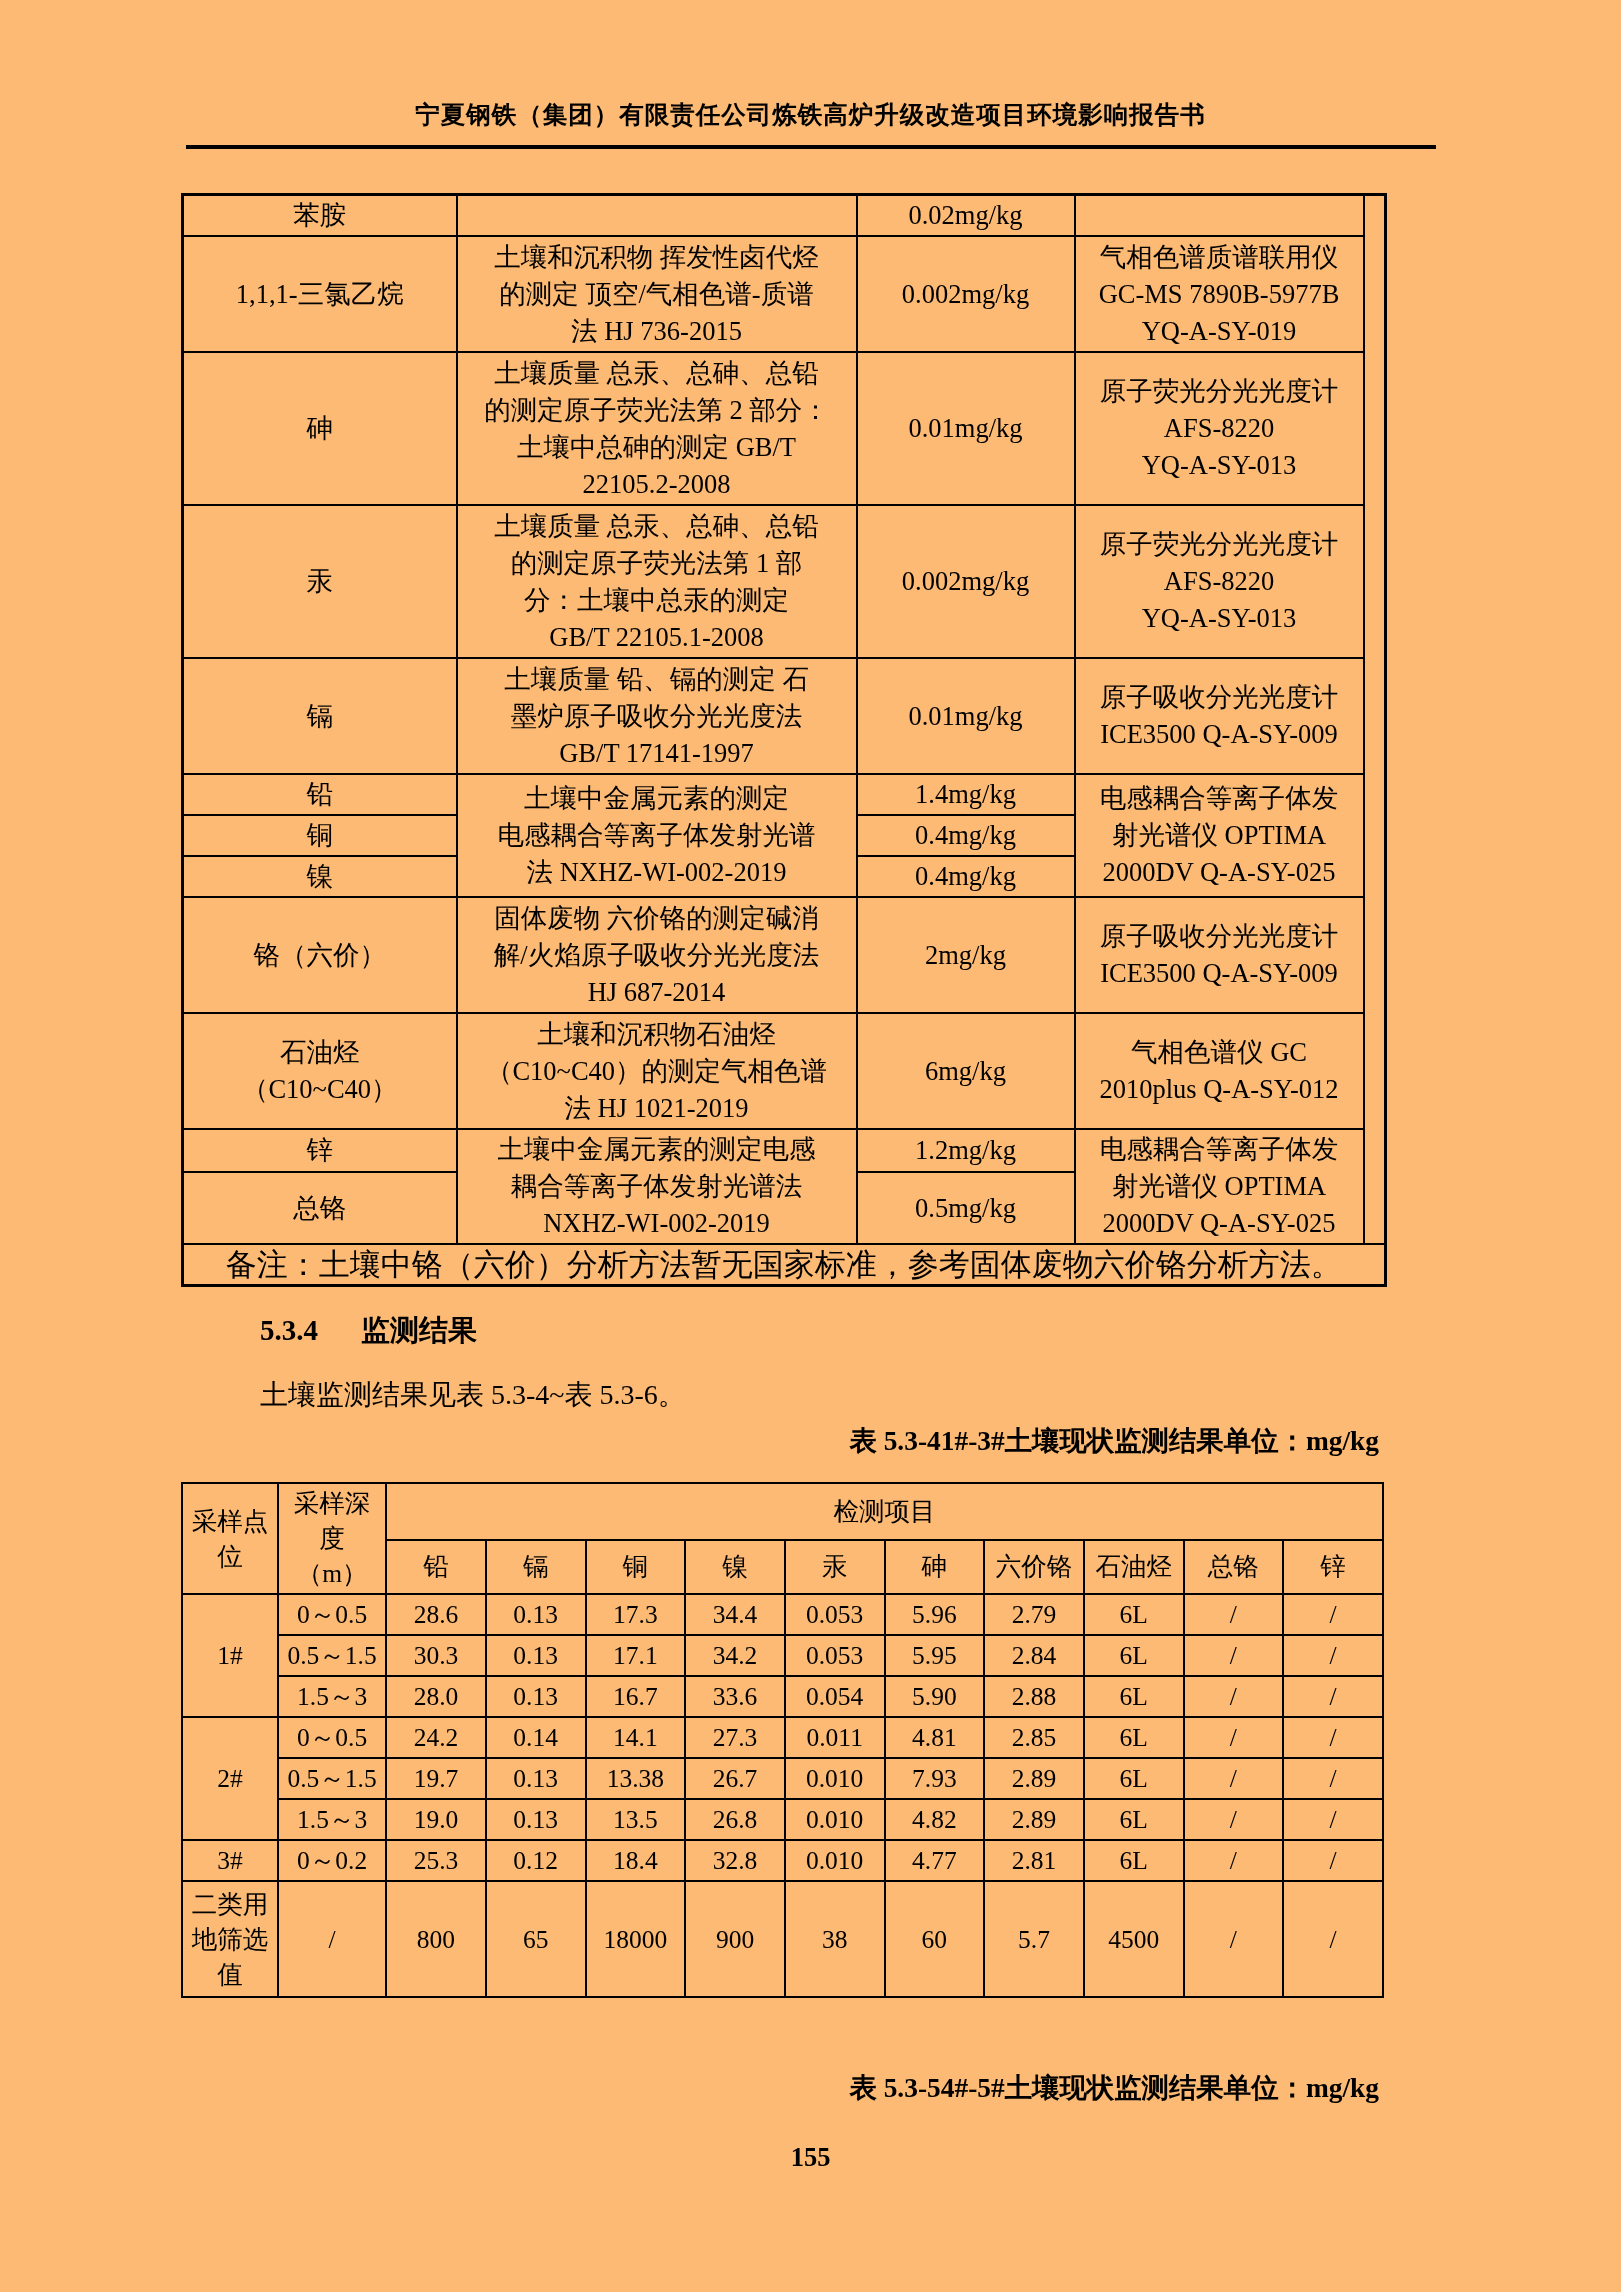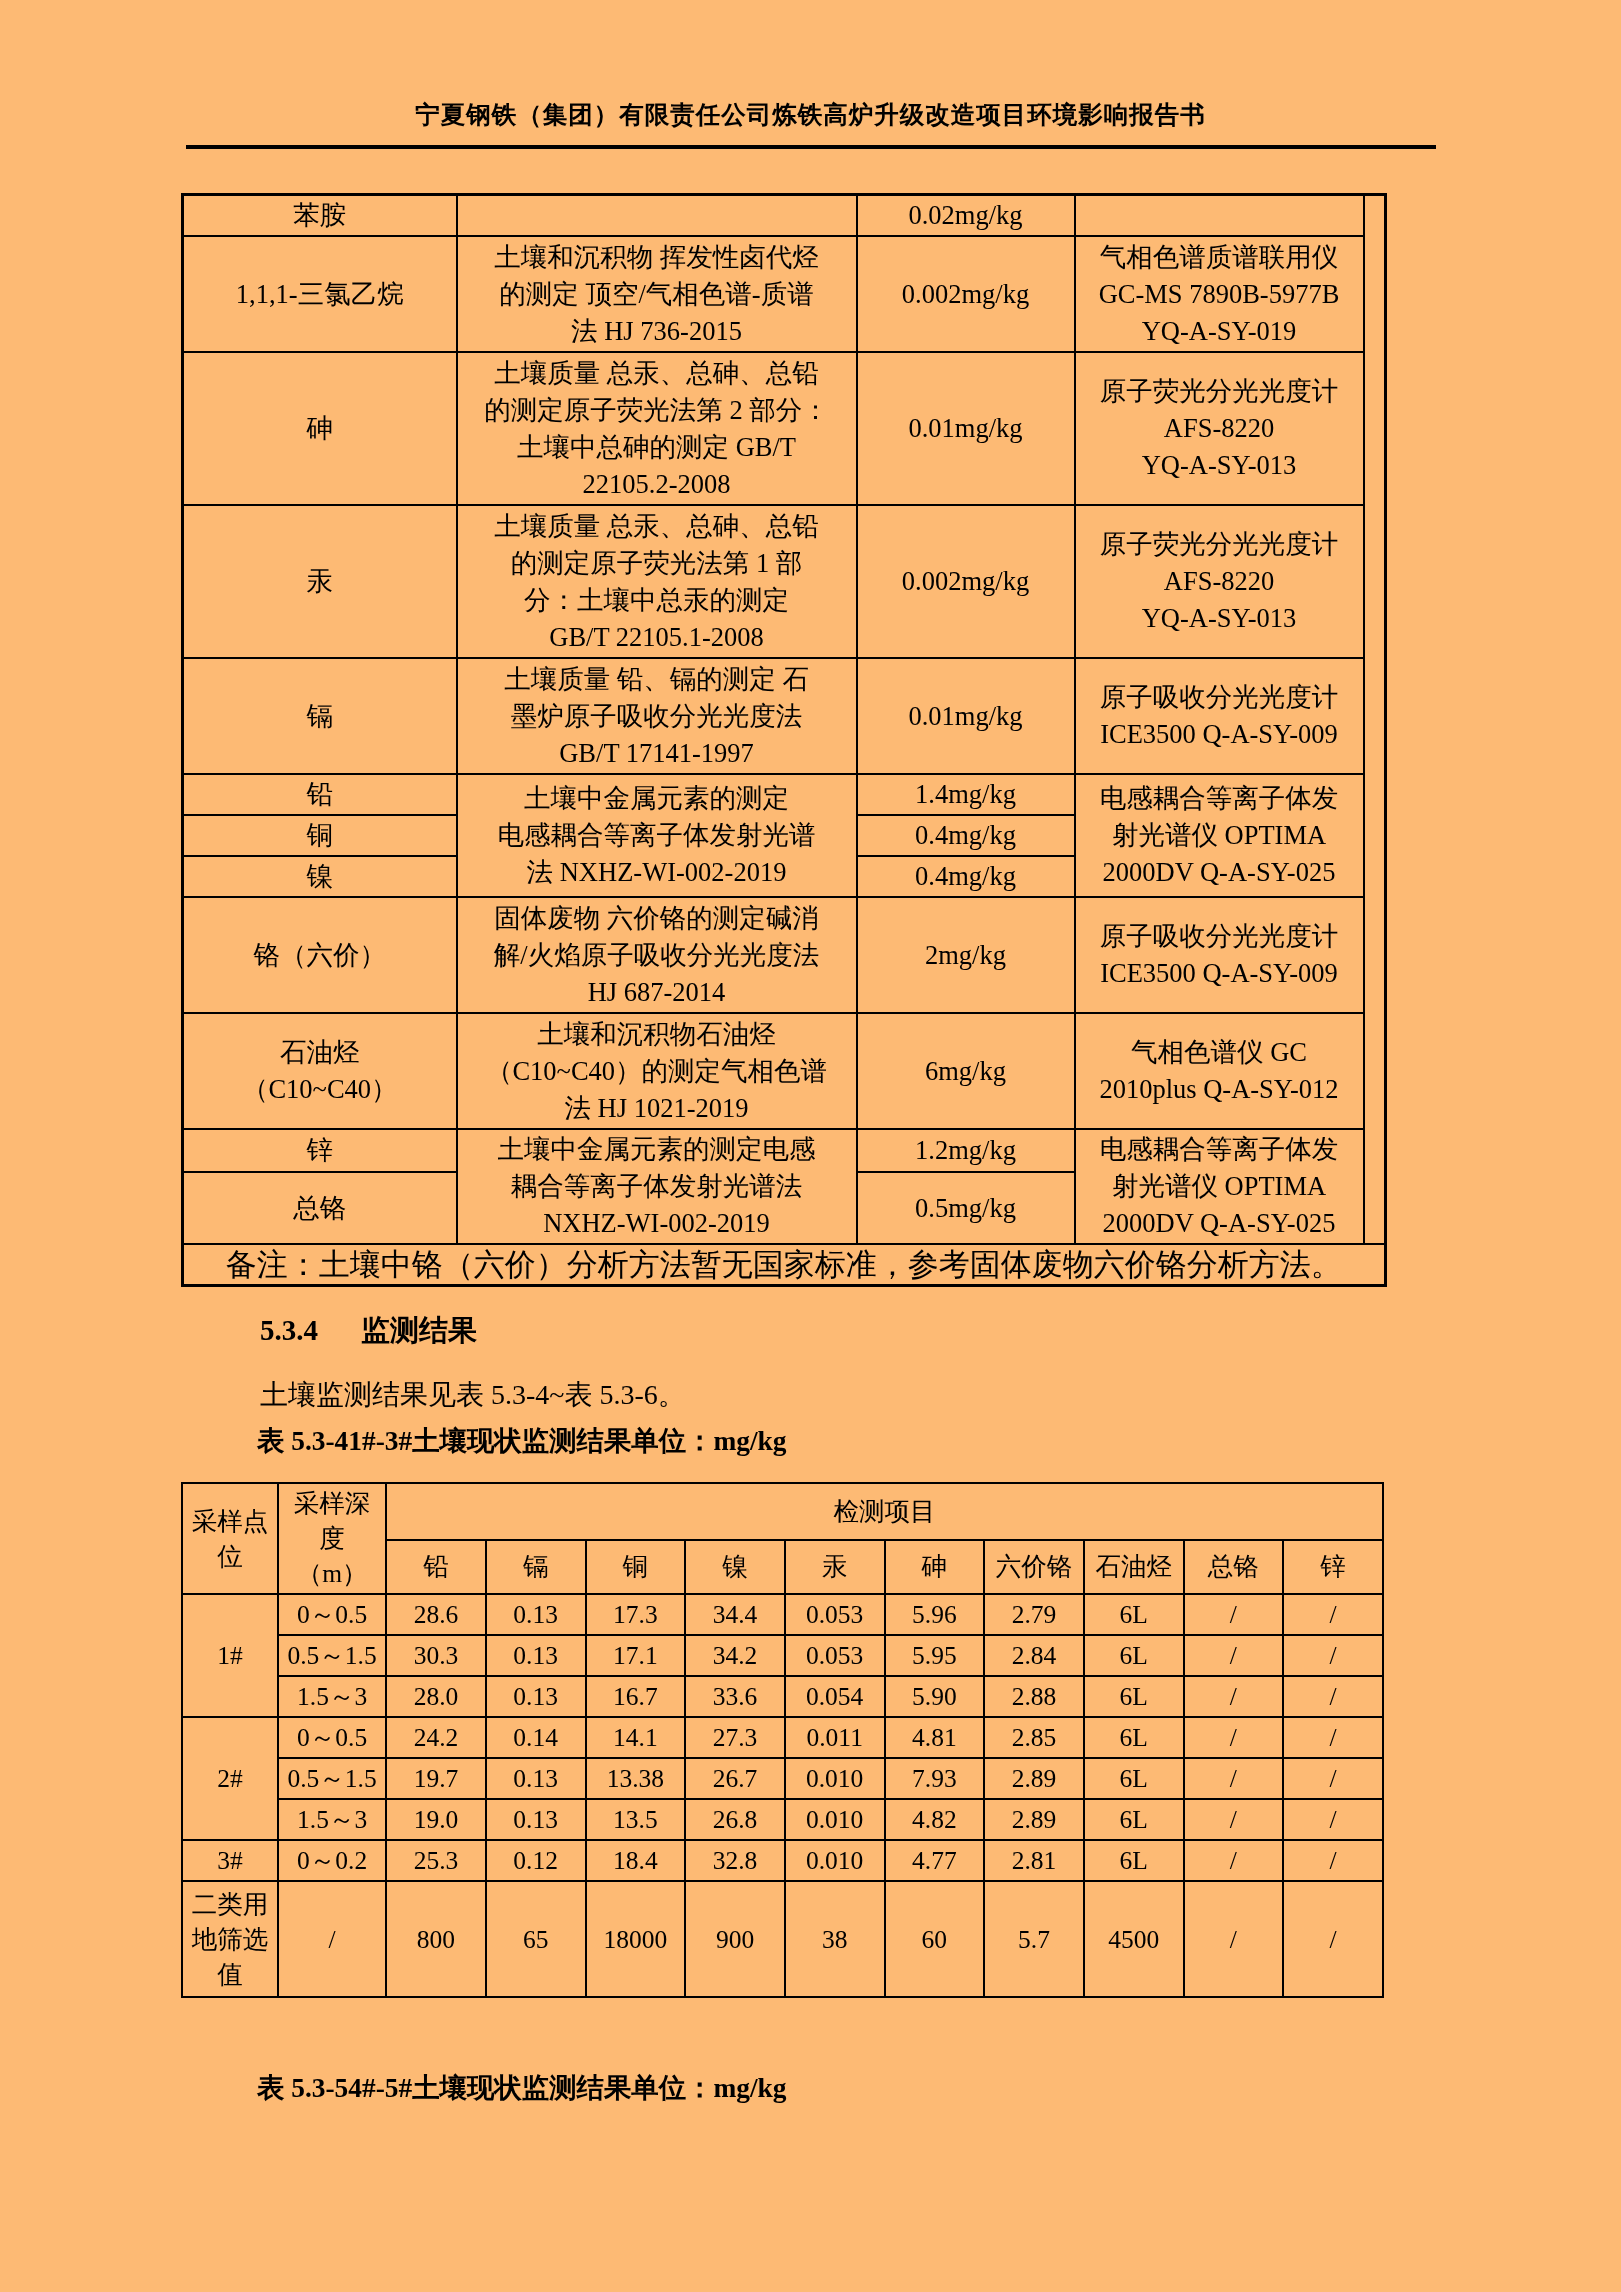--- a/index.html
+++ b/index.html
@@ -17,21 +17,21 @@
   
   .method-table{position:absolute;top:193px;left:181px;width:1203px;
                 font-size:26.5px;line-height:37px;border:3.9px solid #000;}
   .method-table td{padding:1px 20px;}
   .note-cell{text-align:center;font-size:31px;line-height:33px;padding:2px 9.8px;}
   
   .section-heading{position:absolute;top:1311px;left:260px;font-size:29px;font-weight:bold;}
   .section-heading .num{margin-right:43px;}
   .intro{position:absolute;top:1376px;left:260px;font-size:28px;}
   .caption{position:absolute;left:257px;width:1122px;display:flex;
-           justify-content:flex-start;align-items:baseline;font-size:27.4px;font-weight:bold;}
+           justify-content:flex-end;align-items:baseline;font-size:27.4px;font-weight:bold;}
   .caption1{top:1423px;}
   .caption2{top:2070px;}
   
   .data-table{position:absolute;top:1482px;left:181px;width:1203px;
               font-size:25.5px;line-height:35px;border:2.9px solid #000;}
   .data-table th{font-size:25.5px;}
   .data-table .hr1{height:43px;}
   .data-table .hr2{height:41px;}
   .data-table .dr{height:39px;}
   .data-table .lr{height:116px;}
@@ -318,15 +318,16 @@
       </tr>
     </tbody>
   </table>
 
   <div class="caption caption2">
     <span>表 5.3-5</span>
     <span>4#-5#土壤现状监测结果</span>
     <span>单位：mg/kg</span>
   </div>
 
+  <div class="page-number">155</div>
 
 </div>
 
 
 </body></html>

